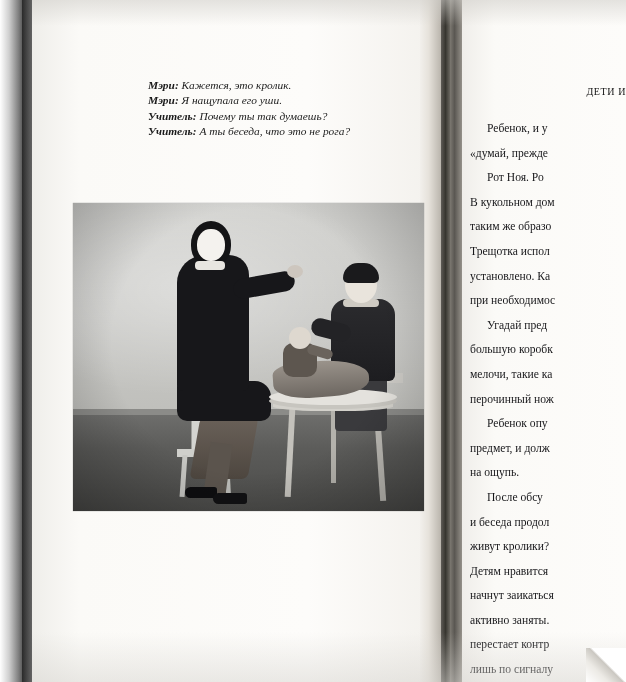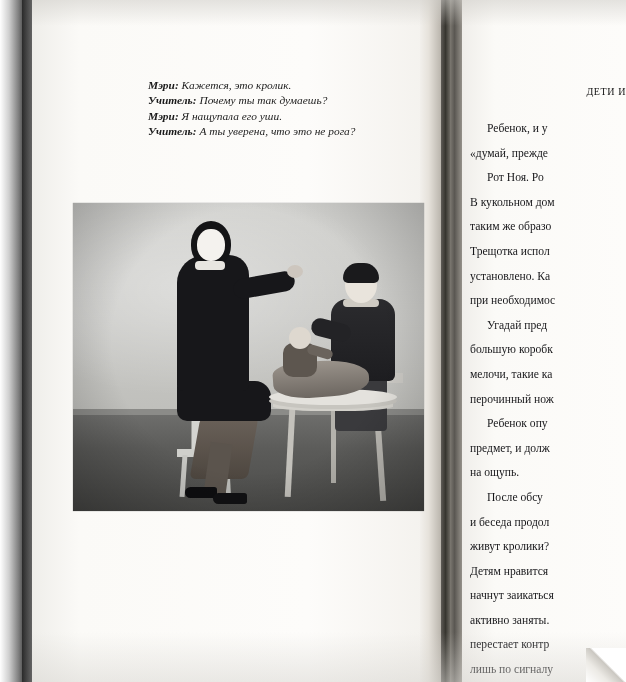--- a/index.html
+++ b/index.html
@@ -287,30 +287,30 @@
   <div class="gutter"></div>
   <div class="gutter-core"></div>
   <div class="page-right"></div>
 
   <div class="dialogue">
     <div class="line">
       <span class="spk">Мэри:</span>
       <span class="utt">Кажется, это кролик.</span>
     </div>
     <div class="line">
-      <span class="spk">Учитель:</span>
-      <span class="utt">Почему ты так думаешь?</span>
-    </div>
-    <div class="line">
       <span class="spk">Мэри:</span>
       <span class="utt">Я нащупала его уши.</span>
     </div>
     <div class="line">
       <span class="spk">Учитель:</span>
-      <span class="utt">А ты уверена, что это не рога?</span>
+      <span class="utt">Почему ты так думаешь?</span>
+    </div>
+    <div class="line">
+      <span class="spk">Учитель:</span>
+      <span class="utt">А ты беседа, что это не рога?</span>
     </div>
   </div>
 
   <div class="photo">
     <div class="ph-wall"></div>
     <div class="ph-wall-shade"></div>
     <div class="ph-base"></div>
     <div class="ph-floor"></div>
 
     <div class="w-chairback"></div>

